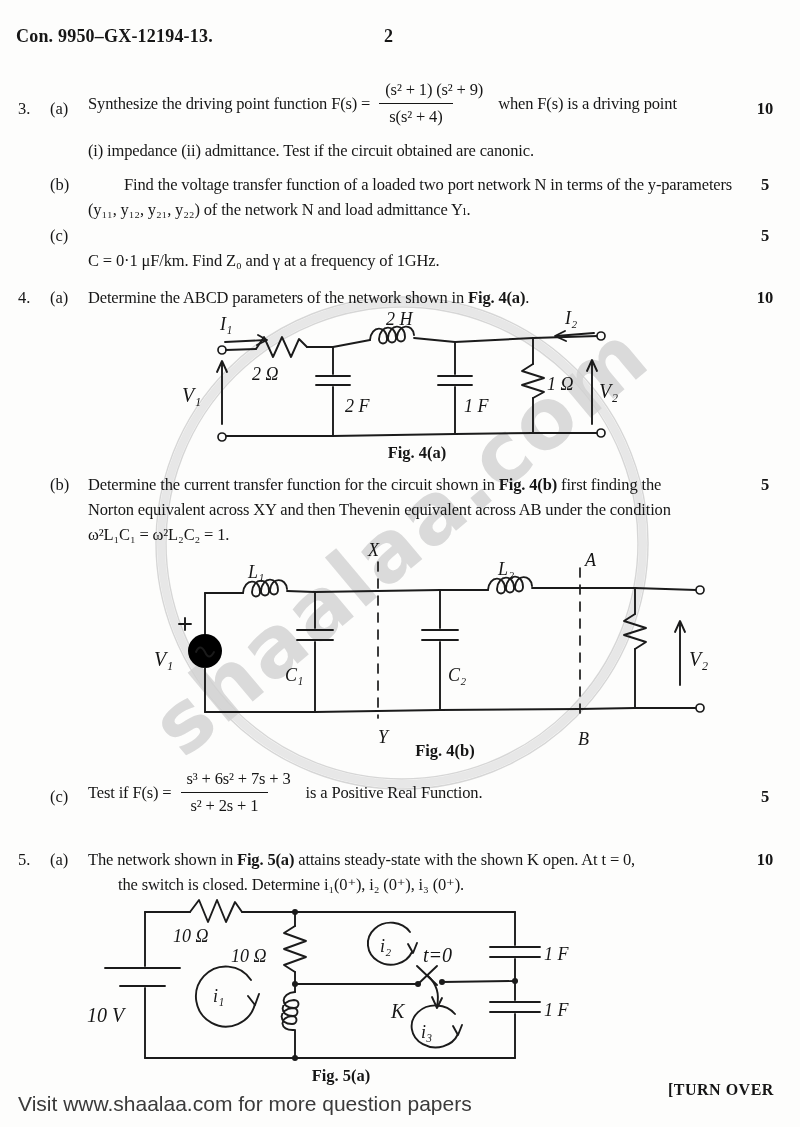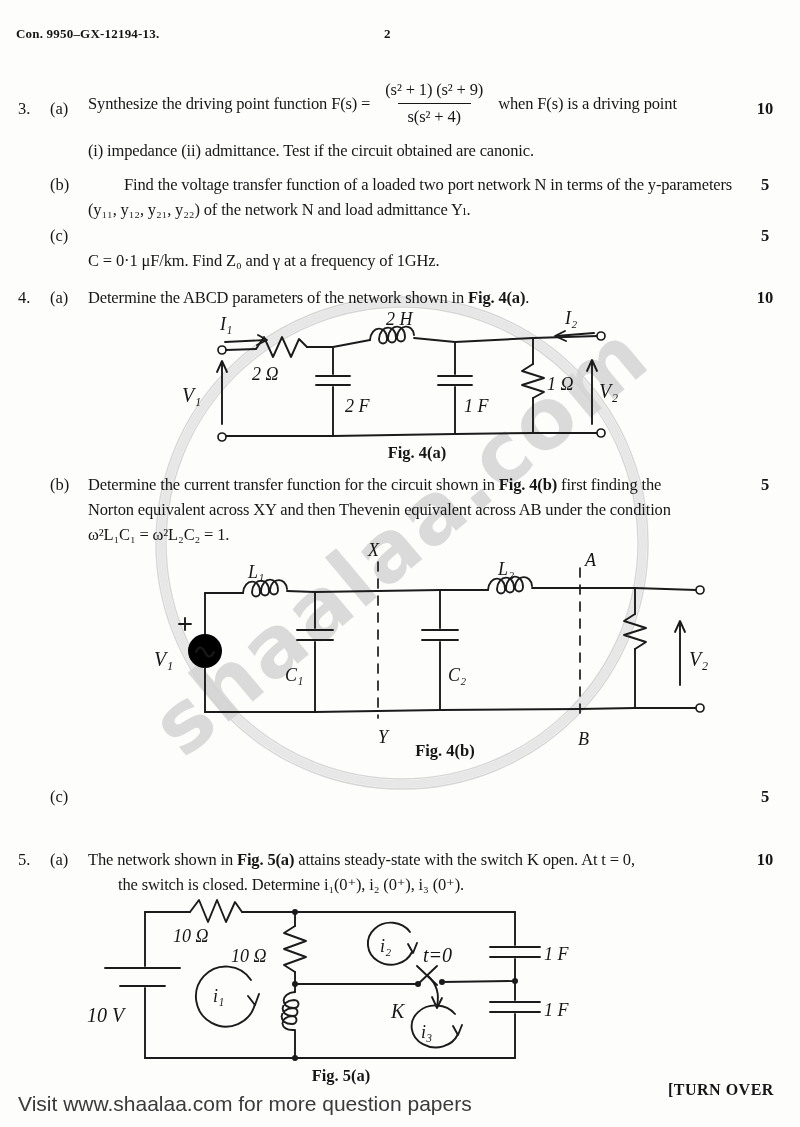--- a/index.html
+++ b/index.html
@@ -1,25 +1,25 @@
 <!DOCTYPE html>
 <html><head>
 <meta charset="utf-8">
 <style>
   html,body{margin:0;padding:0;background:#e8e8e8;}
   #page{position:relative;width:800px;height:1127px;background:#fdfdfc;overflow:hidden;
         font-family:"Liberation Serif","DejaVu Serif","DejaVu Sans",serif;color:#161616;}
   .abs{position:absolute;white-space:nowrap;}
-  .hdr{font-weight:bold;font-size:13px;letter-spacing:.2px;}
+  .hdr{font-weight:bold;font-size:18px;letter-spacing:.2px;}
   .qnum{font-size:16.5px;}
   .line{font-size:16.5px;letter-spacing:-0.15px;}
   .bref{font-weight:bold;}
   .marks{font-weight:bold;font-size:16.5px;right:18px;width:34px;text-align:center;}
   .eqline{display:flex;align-items:center;font-size:16.5px;letter-spacing:-0.15px;}
-  .frac{display:inline-flex;flex-direction:column;align-items:center;margin:0 9px;}
+  .frac{display:inline-flex;flex-direction:column;align-items:flex-start;margin:0 9px;}
   .frac .num{padding:0 6px 3px;}
   .frac .den{border-top:1.7px solid #161616;padding:3px 10px 0;}
   .caption{font-weight:bold;font-size:16.5px;text-align:center;}
   .footer-visit{font-family:"Liberation Sans","DejaVu Sans",sans-serif;font-size:21px;color:#3a3a3a;}
   .turnover{font-weight:bold;font-size:16px;letter-spacing:.5px;}
   
   #wm-text{left:400px;top:540px;transform:translate(-50%,-50%) rotate(-40deg);
            font-family:"DejaVu Sans","Liberation Sans",sans-serif;font-weight:bold;
            font-size:84px;color:#d2d2d2;opacity:.8;letter-spacing:2px;}
   .wm-svg{position:absolute;left:0;top:0;pointer-events:none;}
@@ -209,25 +209,33 @@
         <path d="M537,92 L542,81 L547,92"></path>
       <text class="big" x="551" y="126">V₂</text>
     </g>
 
     <path d="M67,172 L177,172 L302,170 L442,169 L497,168 L558,168"></path>
     <circle class="term" cx="562" cy="168" r="4"></circle>
   </svg>
   <div class="abs caption" style="left:365px;top:741px;width:160px;">Fig. 4(b)</div>
 
   <div class="abs qnum" style="left:50px;top:787px;">(c)</div>
+  <div class="abs eqline" style="left:88px;top:769px;">
+    <span>Test if F(s) =</span>
+    <span class="frac">
+      <span class="num">s³ + 6s² + 7s + 3</span>
+      <span class="den">s² + 2s + 1</span>
+    </span>
+    <span>is a Positive Real Function.</span>
+  </div>
   <div class="abs marks" style="top:787px;">5</div>
 
   <div class="abs qnum" style="left:18px;top:850px;">5.</div>
   <div class="abs qnum" style="left:50px;top:850px;">(a)</div>
-  <div class="abs line" style="left:88px;top:850px;"><span>The network shown in </span><span class="bref">Fig. 5(a)</span><span> attains steady-state with the switch K open.  At t = 0,</span></div>
+  <div class="abs line" style="left:88px;top:850px;"><span>The network shown in </span><span class="bref">Fig. 5(a)</span><span> attains steady-state with the shown K open.  At t = 0,</span></div>
   <div class="abs line" style="left:88px;top:875px;margin-left:30px;">the switch is closed.  Determine i₁(0⁺), i₂ (0⁺), i₃ (0⁺).</div>
   <div class="abs marks" style="top:850px;">10</div>
 
   <svg class="circ" style="left:83px;top:896px;" width="520" height="176" viewBox="0 0 520 176">
 
     <path d="M62,16 L107,16"></path>
     <polyline points="107,16 116,4 125,26 134,4 143,26 152,6 159,16"></polyline>
     <text x="90" y="46">10 Ω</text>
     <path d="M159,16 L212,16 L432,16"></path>
     <circle class="dot" cx="212" cy="16" r="3"></circle>

